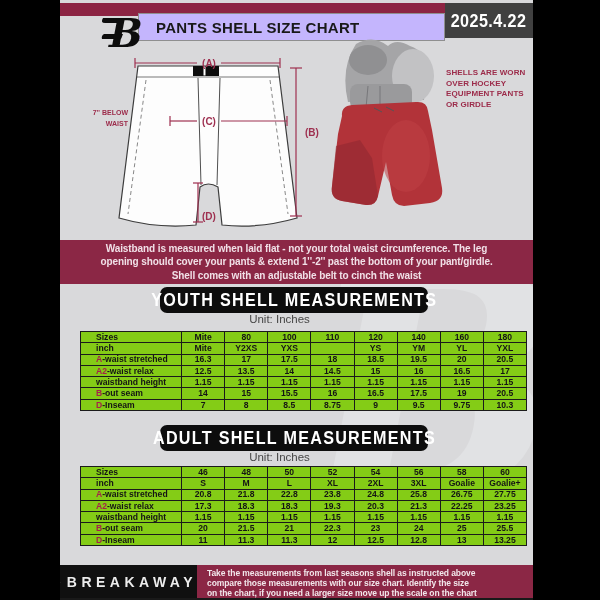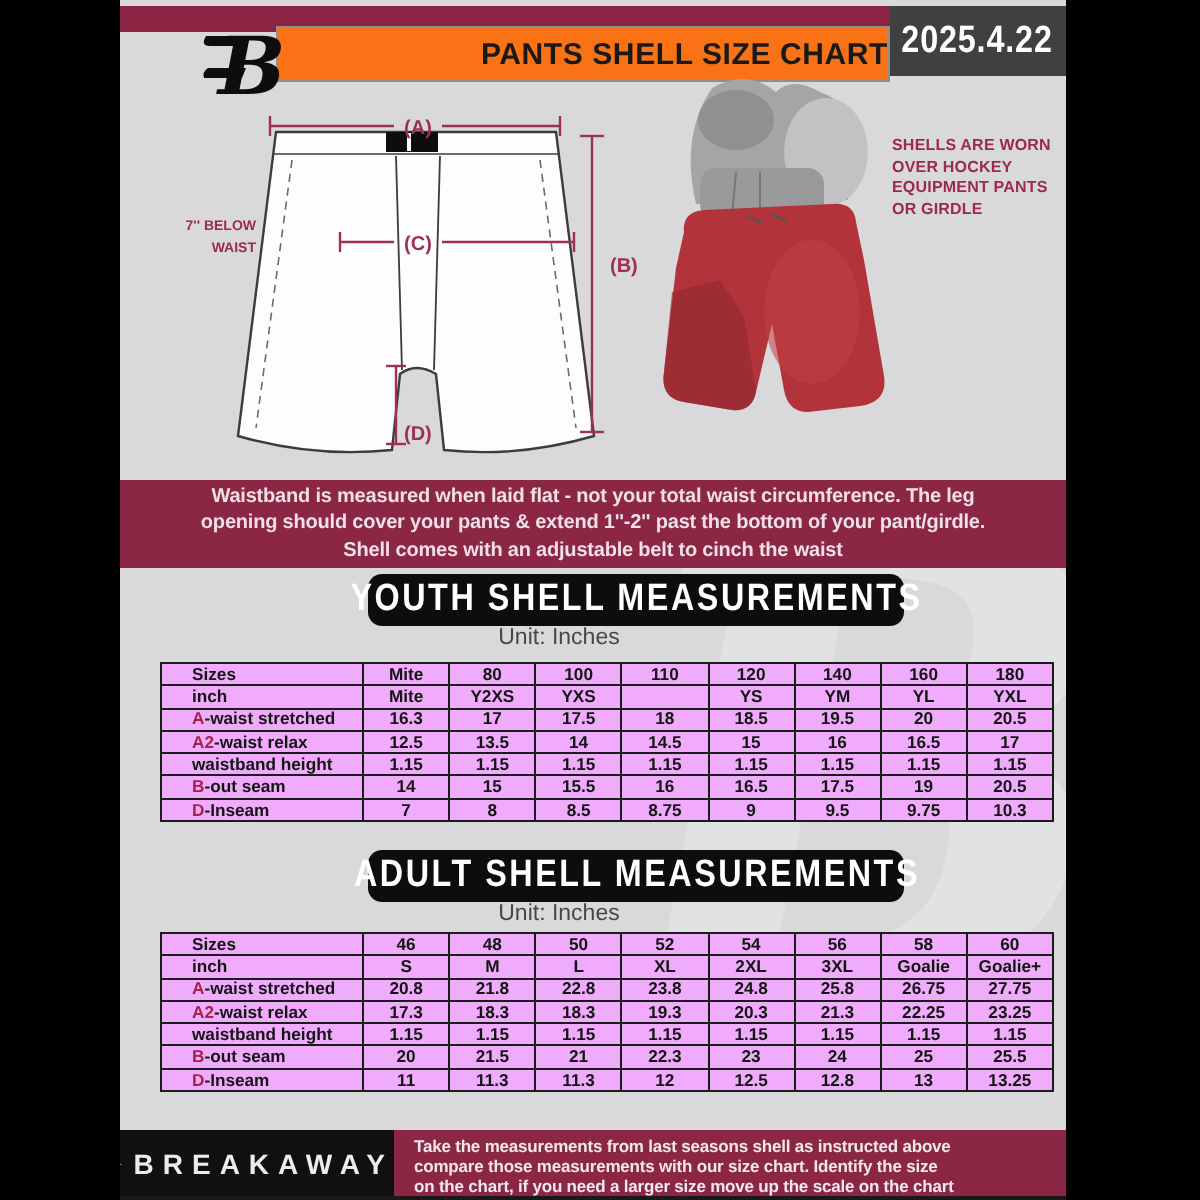--- a/index.html
+++ b/index.html
@@ -15,48 +15,48 @@
              font-size:300px;line-height:1;color:#e1e2e4;user-select:none;}
 
   .z{position:absolute;z-index:1;}
 
   
   .topbar{left:0;top:3px;width:473px;height:13px;background:#8c2443;}
   .datebox{left:385px;top:3px;width:88px;height:35px;background:#404040;
            display:flex;align-items:center;justify-content:center;}
   .datebox span{color:#fff;font-weight:bold;font-size:19px;letter-spacing:.5px;
                 display:inline-block;transform:scaleX(.85);}
-  .titlebox{left:78px;top:13px;width:307px;height:28px;background:#f97316;border:1px solid #8f8f8f;
+  .titlebox{left:78px;top:13px;width:307px;height:28px;background:#c4b5fd;border:1px solid #8f8f8f;
             display:flex;align-items:center;padding-left:17px;
-            font-size:15px;font-weight:bold;color:#191919;letter-spacing:.3px;justify-content:flex-end;}
+            font-size:15px;font-weight:bold;color:#191919;letter-spacing:.3px;}
   .logo{left:36px;top:7px;width:48px;height:48px;}
 
   
   .diagram{left:0;top:40px;width:270px;height:200px;}
   .photo{left:268px;top:38px;width:120px;height:200px;}
   .sidenote{left:386px;top:68px;width:84px;font-size:8px;font-weight:bold;
             color:#9c2b4a;line-height:10.5px;letter-spacing:.1px;}
 
   
   .notice{left:0;top:240px;width:473px;height:44px;background:#8b2745;
           display:flex;flex-direction:column;justify-content:center;text-align:center;
           font-size:10px;font-weight:bold;color:#f1e0e7;line-height:13.4px;letter-spacing:-.1px;}
 
   
-  .banner{left:124px;width:268px;height:26px;background:#0d0d0d;border-radius:7px;
+  .banner{left:100px;width:268px;height:26px;background:#0d0d0d;border-radius:7px;
           display:flex;align-items:center;justify-content:center;}
   .banner span{color:#fff;font-weight:bold;font-size:19px;letter-spacing:1.5px;
                display:inline-block;transform:scaleX(.85);white-space:nowrap;}
   .banner.youth{top:287px;} .banner.adult{top:425px;}
   .unit{left:0;width:439px;text-align:center;font-size:11.5px;color:#474747;}
   .unit.u1{top:313px;} .unit.u2{top:451px;}
 
   
   table.size{position:absolute;z-index:1;left:20px;width:447px;border-collapse:collapse;
-             background:#f0abfc;table-layout:fixed;}
+             background:#84cc16;table-layout:fixed;}
   table.size.youth{top:331px;} table.size.adult{top:466px;}
   table.size td{border:1px solid #1b1b1b;height:11.3px;padding:0;text-align:center;
                 font-size:8.6px;font-weight:bold;color:#141414;line-height:1;overflow:hidden;white-space:nowrap;}
   table.size td.lbl{text-align:left;padding-left:15px;}
   table.size .pre{color:#a3234a;}
 
   
   .footer-black{left:0;top:565px;width:137px;height:33px;background:#101010;
                 display:flex;align-items:center;justify-content:center;gap:6px;}
   .brand-text{color:#ececec;font-size:14px;font-weight:bold;letter-spacing:4.5px;white-space:nowrap;}

